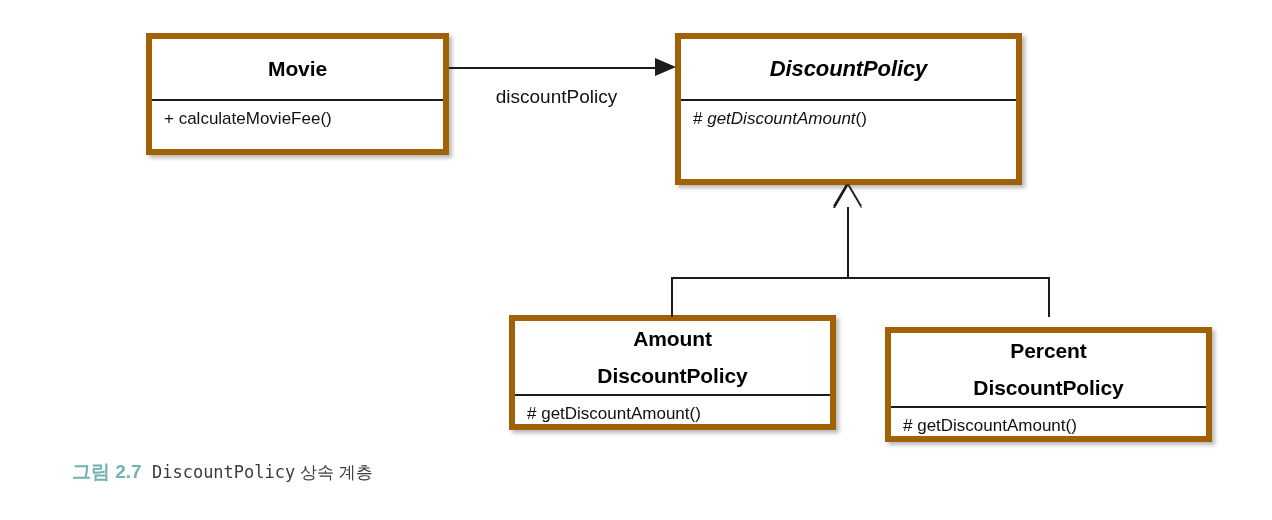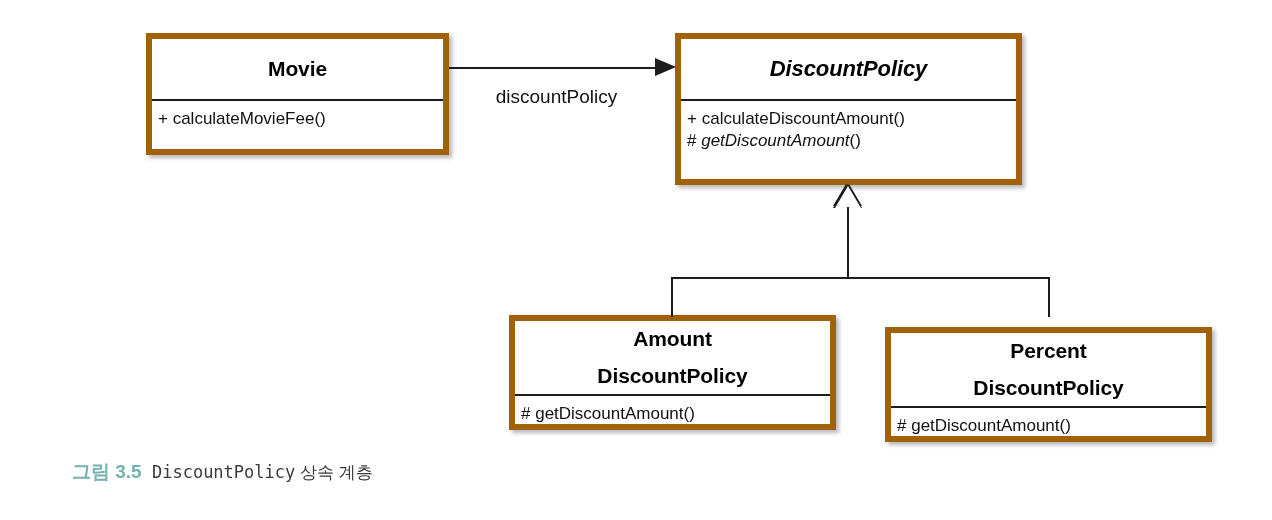--- a/index.html
+++ b/index.html
@@ -43,21 +43,21 @@
     padding: 2px 6px;
   }
   .uml-divider {
     height: 0;
     border-top: 2px solid #1c1c1c;
     width: 100%;
   }
   .uml-members {
     box-sizing: border-box;
     width: 100%;
-    padding: 7px 11px 4px 6px;
+    padding: 7px 11px 4px 12px;
     font-size: 17px;
     line-height: 1.32;
     color: #111111;
   }
   .member { white-space: nowrap; }
   .abstract-name { font-style: italic; }
   .title-abstract { font-style: italic; }
   .title-line { display: block; }
 
   
@@ -154,24 +154,20 @@
     <div class="uml-members">
       <div class="member">+ calculateMovieFee()</div>
     </div>
   </div>
 
   <div class="uml-class" id="box-discountpolicy">
     <div class="uml-name title-abstract">DiscountPolicy</div>
     <div class="uml-divider"></div>
     <div class="uml-members">
       <div class="member">
-        <span>+</span>
-        <span>calculateDiscountAmount()</span>
-      </div>
-      <div class="member">
         <span>#</span>
         <span class="abstract-name">getDiscountAmount</span><span>()</span>
       </div>
     </div>
   </div>
 
   <div class="uml-class" id="box-amount">
     <div class="uml-name">
       <span class="title-line">Amount</span>
       <span class="title-line">DiscountPolicy</span>
@@ -196,15 +192,15 @@
   <div class="edge h-line" id="assoc-line"></div>
   <div id="assoc-arrow"></div>
   <div id="assoc-label">discountPolicy</div>
 
   <div id="gen-triangle"></div>
   <div class="edge v-line" id="gen-stem"></div>
   <div class="edge h-line" id="gen-bar"></div>
   <div class="edge v-line" id="gen-drop-l"></div>
   <div class="edge v-line" id="gen-drop-r"></div>
 
-  <div id="caption"><span class="cap-num">그림 3.5</span><span class="cap-text"> </span><span class="cap-text">DiscountPolicy</span><span class="cap-kr"> </span><span class="cap-kr">상속 계층</span></div>
+  <div id="caption"><span class="cap-num">그림 2.7</span><span class="cap-text"> </span><span class="cap-text">DiscountPolicy</span><span class="cap-kr"> </span><span class="cap-kr">상속 계층</span></div>
 
 </div>
 
 </body></html>

